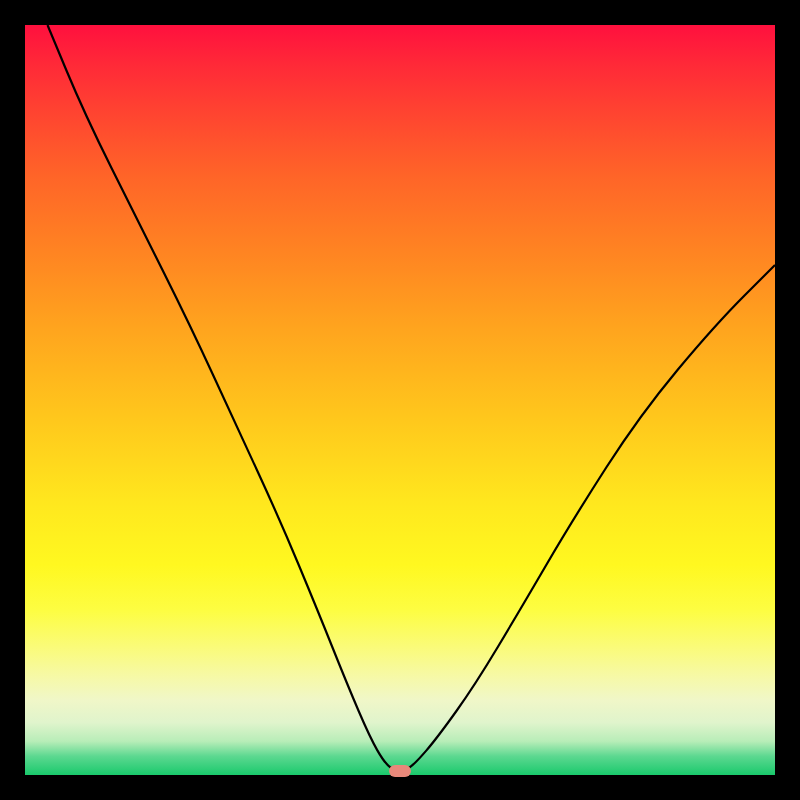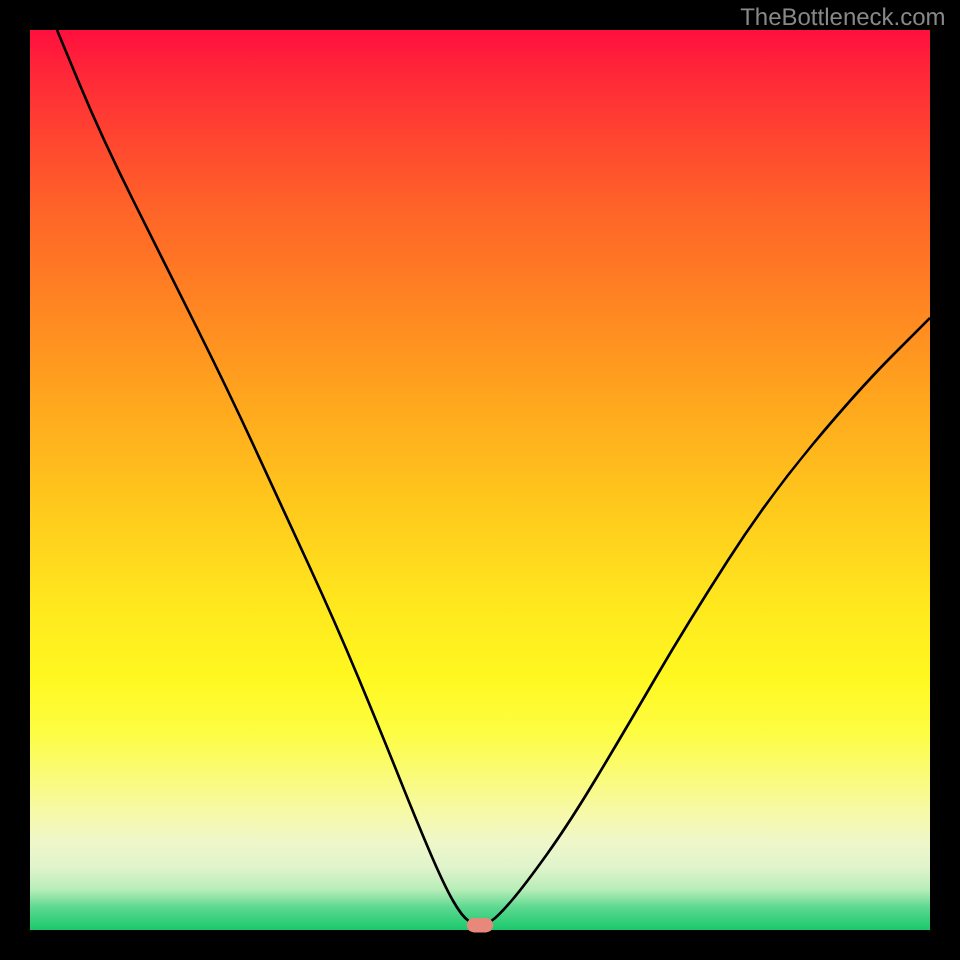--- a/index.html
+++ b/index.html
@@ -65,20 +65,19 @@
     width: 22px;
     height: 12px;
     background: #e8887a;
     border-radius: 6px;
   }
 </style>
 </head>
 <body>
 
 <div class="chart-container">
-  <div class="watermark">TheBottleneck.com</div>
   <div class="plot-area">
     <svg class="curve-svg" viewBox="0 0 750 750" preserveAspectRatio="none">
       <path d="M 22.5 0 Q 22.5 0 41.25 45 Q 60 90 86.25 142.5 Q 112.5 195 138.75 247.5 Q 165 300 187.5 348.75 Q 210.00000000000003 397.5 232.50000000000003 446.25 Q 255.00000000000003 495 273.75 540 Q 292.5 585 307.5 622.5 Q 322.5 660 333.75 686.25 Q 345 712.5 352.5 725.625 Q 360 738.75 365.625 742.5 Q 371.25 746.25 375 746.25 Q 378.75 746.25 384.375 742.5 Q 390 738.75 401.25 725.625 Q 412.50000000000006 712.5 431.25 686.25 Q 450 660 472.5 622.5 Q 495 585 521.25 540 Q 547.5 495 581.25 442.5 Q 615 390 652.5 345 Q 690 300 720 270 L 750 239.99999999999994" fill="none" stroke="#000000" stroke-width="2.2"></path>
     </svg>
     <div class="marker" style="left: 364px; top: 740.25px;"></div>
   </div>
 </div>
 
 </body></html>

